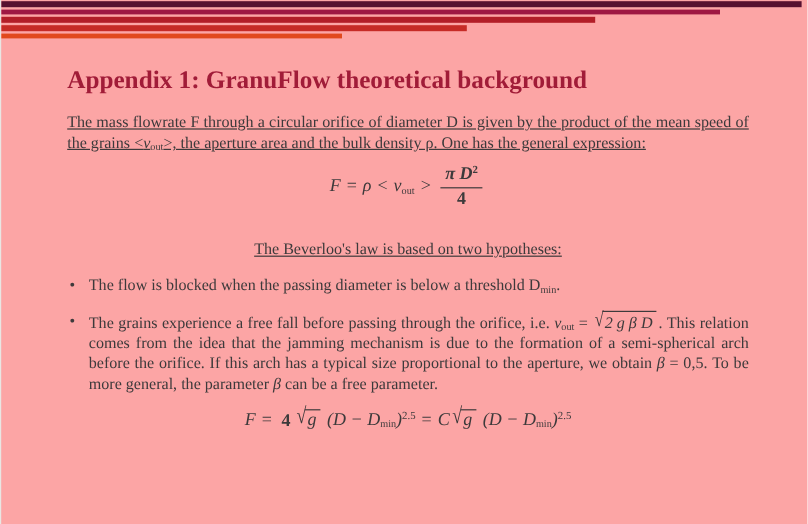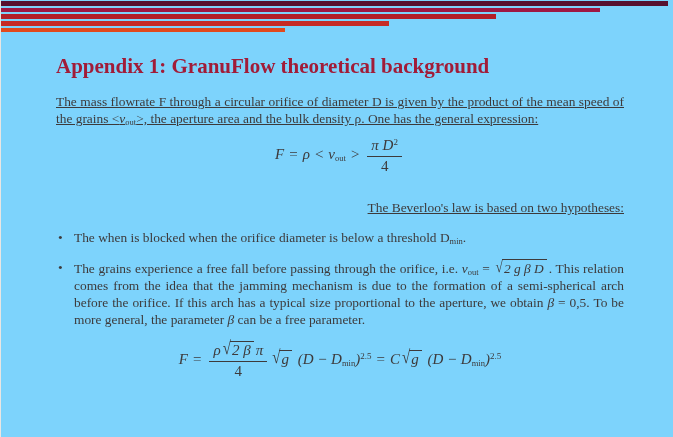--- a/index.html
+++ b/index.html
@@ -43,21 +43,21 @@
     margin: 0 0 14px 0;
     font-family: "Liberation Serif", serif;
   }
   p.body {
     font-size: 13.4px;
     line-height: 17px;
     text-align: justify;
     margin: 0;
     text-decoration: underline;
   }
-  p.nojust { text-align: right; margin-top: 24px; }
+  p.nojust { text-align: center; margin-top: 24px; }
   sub.small {
     font-size: 8.5px;
     vertical-align: -2px;
     line-height: 0;
   }
   sup.small {
     font-size: 9px;
     vertical-align: 5px;
     line-height: 0;
   }
@@ -68,20 +68,21 @@
     font-size: 15px;
     margin: 10px 0 9px 0;
     white-space: nowrap;
   }
   .formula .op { margin: 0 5px; }
   .frac {
     display: inline-block;
     vertical-align: middle;
     text-align: center;
     margin: 0 3px;
+    font-weight: bold;
   }
   .frac .num {
     display: block;
     padding: 0 4px 2px 4px;
     border-bottom: 1.3px solid #3d3a3b;
   }
   .frac .den {
     display: block;
     padding-top: 1px;
   }
@@ -120,21 +121,21 @@
     left: 2px;
     top: 0;
   }
   .beverloo { margin-top: 0; }
   .finally { margin-top: 16px; }
   .formula.final { margin-top: 12px; font-size: 15px; }
 </style>
 </head>
 <body>
 
-<div class="page" style="background: #7dd3fc; color: rgb(61, 58, 59);">
+<div class="page" style="background: #fca5a5; color: rgb(61, 58, 59);">
 
   <div class="topbars">
     <div class="bar" style="width: 99.3%; background: rgb(87, 17, 47);"></div>
     <div class="bar" style="width: 89.2%; background: rgb(158, 24, 67);"></div>
     <div class="bar" style="width: 73.7%; background: rgb(178, 30, 40);"></div>
     <div class="bar" style="width: 57.8%; background: rgb(198, 43, 38);"></div>
     <div class="bar" style="width: 42.3%; background: rgb(225, 73, 29);"></div>
   </div>
 
   <div class="content">
@@ -143,25 +144,25 @@
 
     <p class="body"><span>The mass flowrate F through a circular orifice of diameter D is given by the product of the mean speed of the grains &lt;</span><span class="it">v</span><sub class="small">out</sub><span>&gt;, the aperture area and the bulk density ρ. One has the general expression:</span></p>
 
     <div class="formula">
       <span class="it">F</span><span class="op">=</span><span class="it">ρ</span><span class="op">&lt;</span><span class="it">v</span><sub class="small">out</sub><span class="op">&gt;</span><span class="frac"><span class="num"><span class="it">π D</span><sup class="small">2</sup></span><span class="den">4</span></span>
     </div>
 
     <p class="body nojust beverloo">The Beverloo's law is based on two hypotheses:</p>
 
     <ul class="bullets">
-      <li><span class="marker">•</span><span>The when is blocked when the orifice diameter is below a threshold D</span><sub class="small">min</sub><span>.</span></li>
+      <li><span class="marker">•</span><span>The flow is blocked when the passing diameter is below a threshold D</span><sub class="small">min</sub><span>.</span></li>
       <li><span class="marker">•</span><span>The grains experience a free fall before passing through the orifice, i.e. </span><span class="it">v</span><sub class="small">out</sub><span> = </span><span class="sqrt"><span class="sign">√</span><span class="arg it">2 g β D</span></span><span>. This relation comes from the idea that the jamming mechanism is due to the formation of a semi-spherical arch before the orifice. If this arch has a typical size proportional to the aperture, we obtain </span><span class="it">β</span><span> = 0,5. To be more general, the parameter </span><span class="it">β</span><span> can be a free parameter.</span></li>
     </ul>
 
 
     <div class="formula final">
-      <span class="it">F</span><span class="op">=</span><span class="frac"><span class="num"><span class="it">ρ</span><span class="sqrt"><span class="sign">√</span><span class="arg it">2 β</span></span><span class="it">π</span></span><span class="den">4</span></span><span class="sqrt"><span class="sign">√</span><span class="arg it">g</span></span>
+      <span class="it">F</span><span class="op">=</span><span class="frac"><span class="den">4</span></span><span class="sqrt"><span class="sign">√</span><span class="arg it">g</span></span>
       <span class="it">(D − D</span><sub class="small">min</sub><span class="it">)</span><sup class="small">2.5</sup><span class="op">=</span><span class="it">C</span><span class="sqrt"><span class="sign">√</span><span class="arg it">g</span></span>
       <span class="it">(D − D</span><sub class="small">min</sub><span class="it">)</span><sup class="small">2.5</sup>
     </div>
 
   </div>
 </div>
 
 </body></html>

